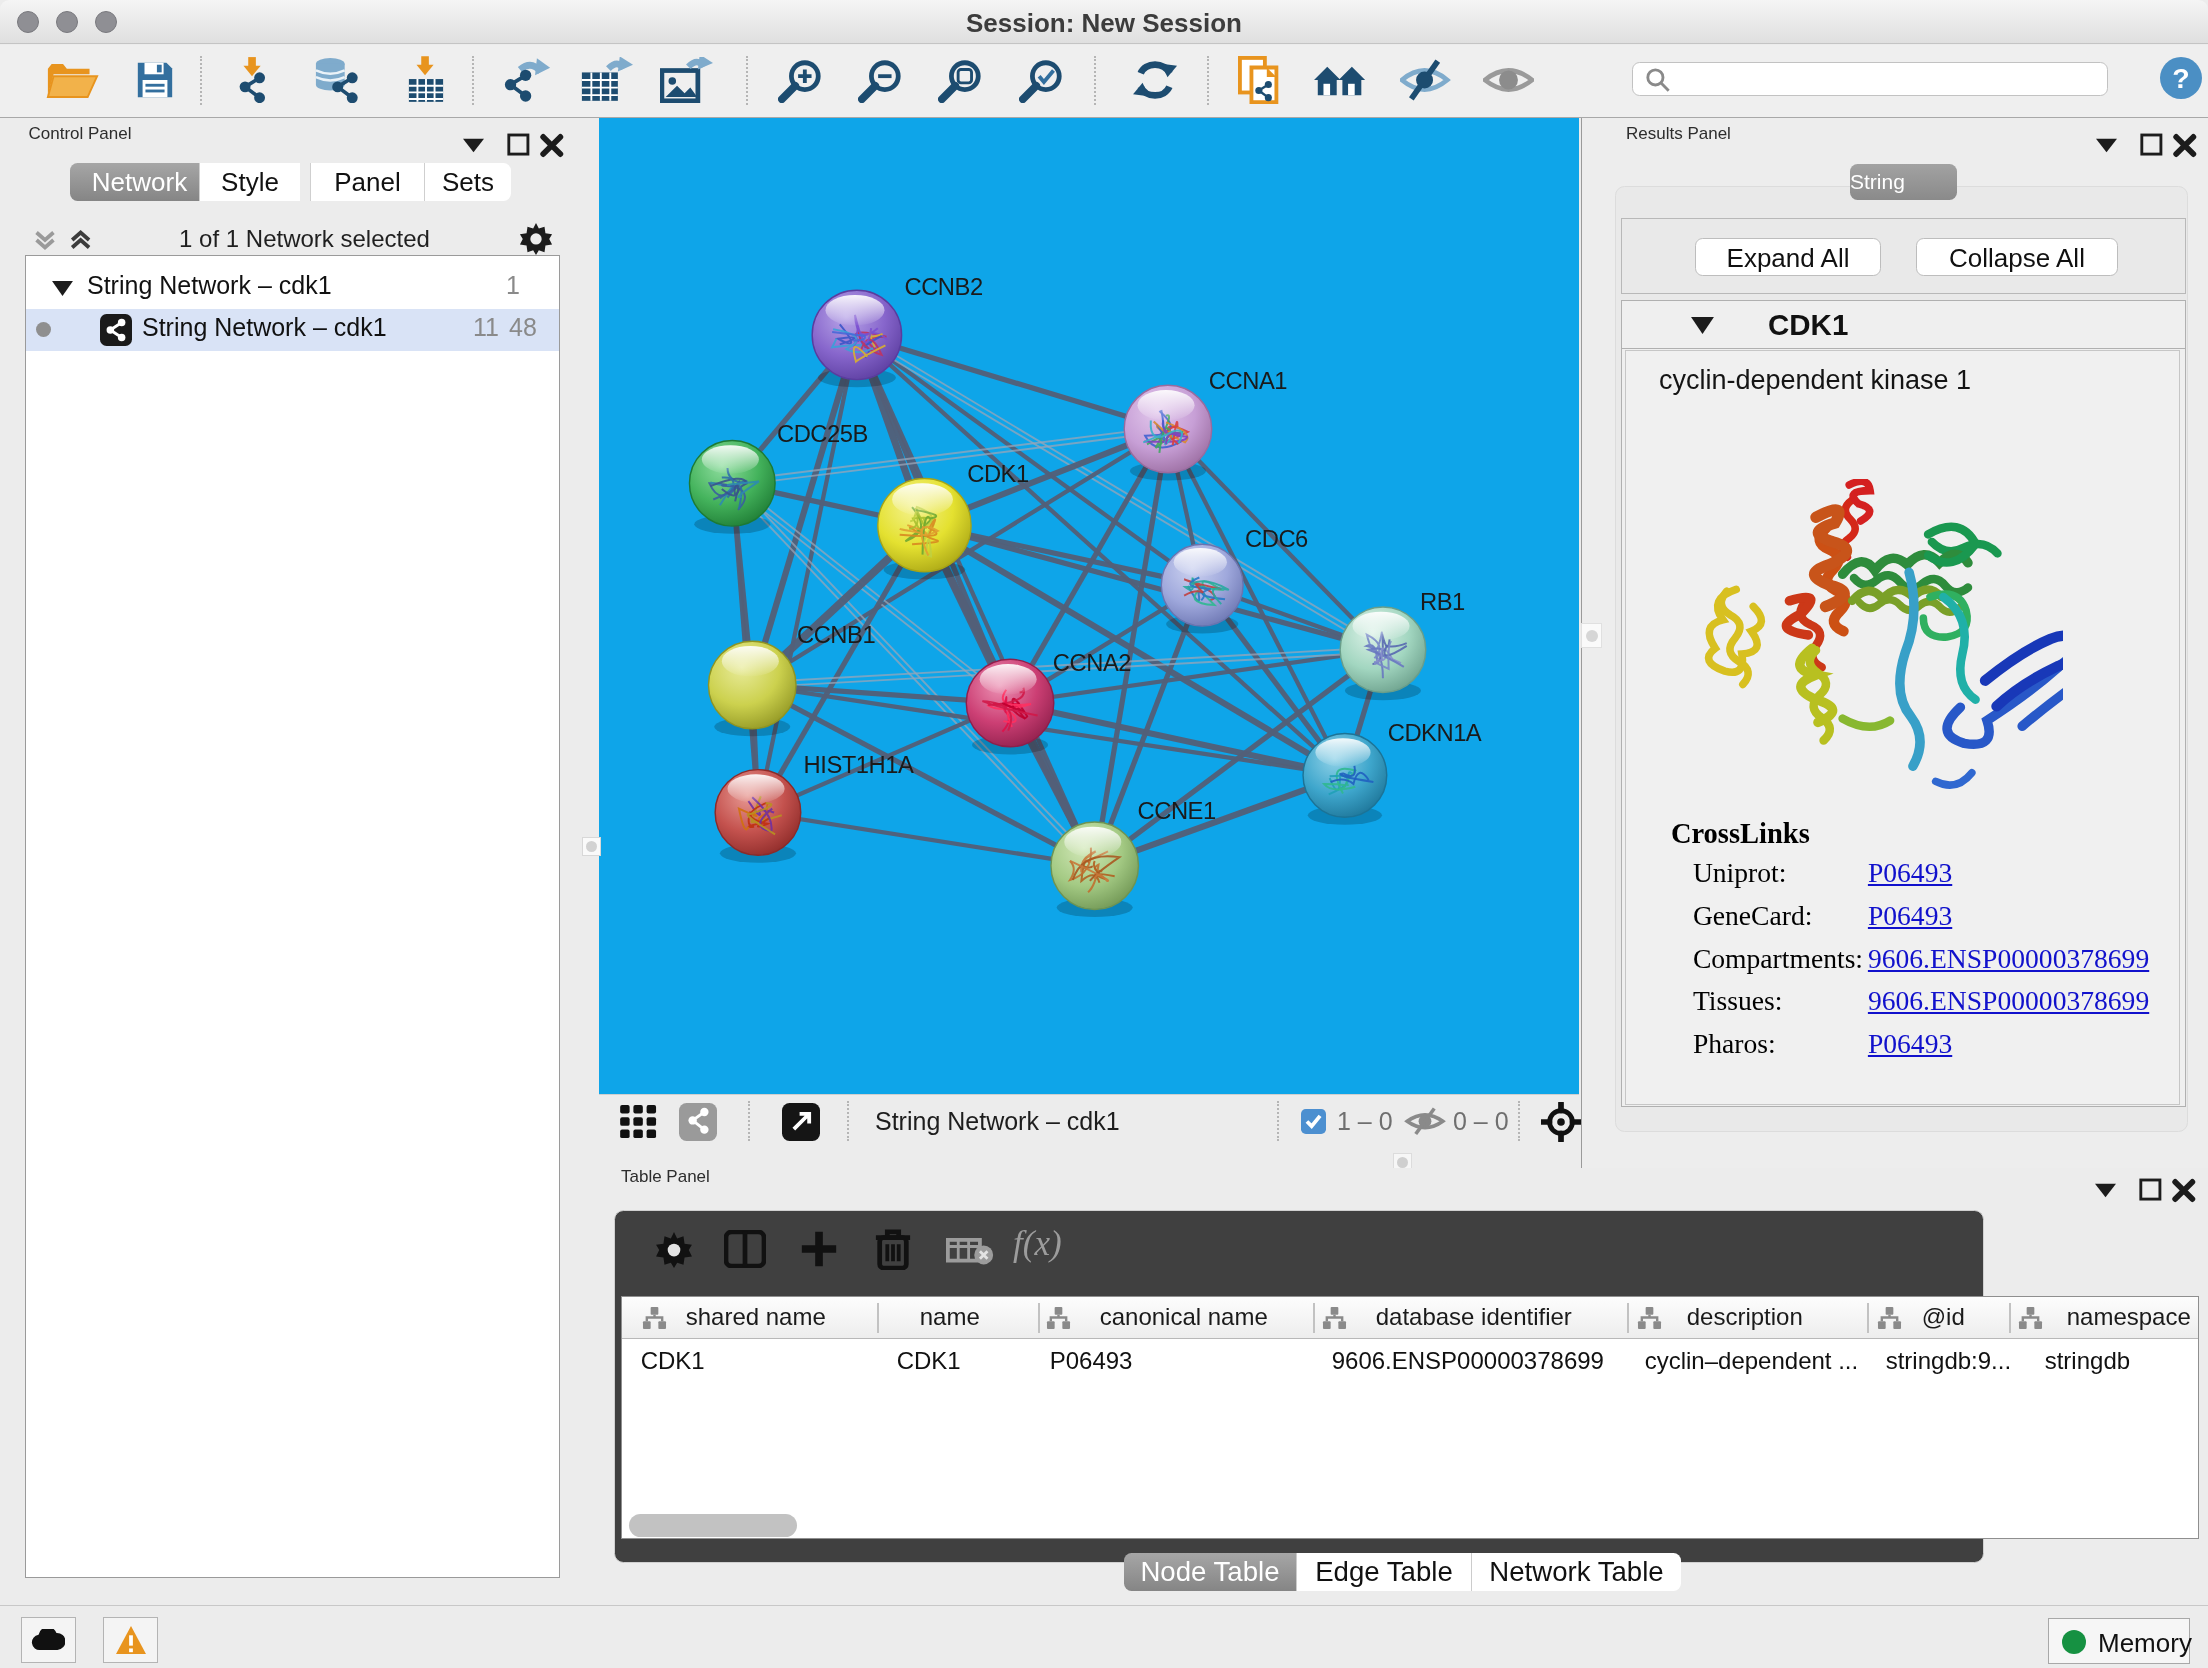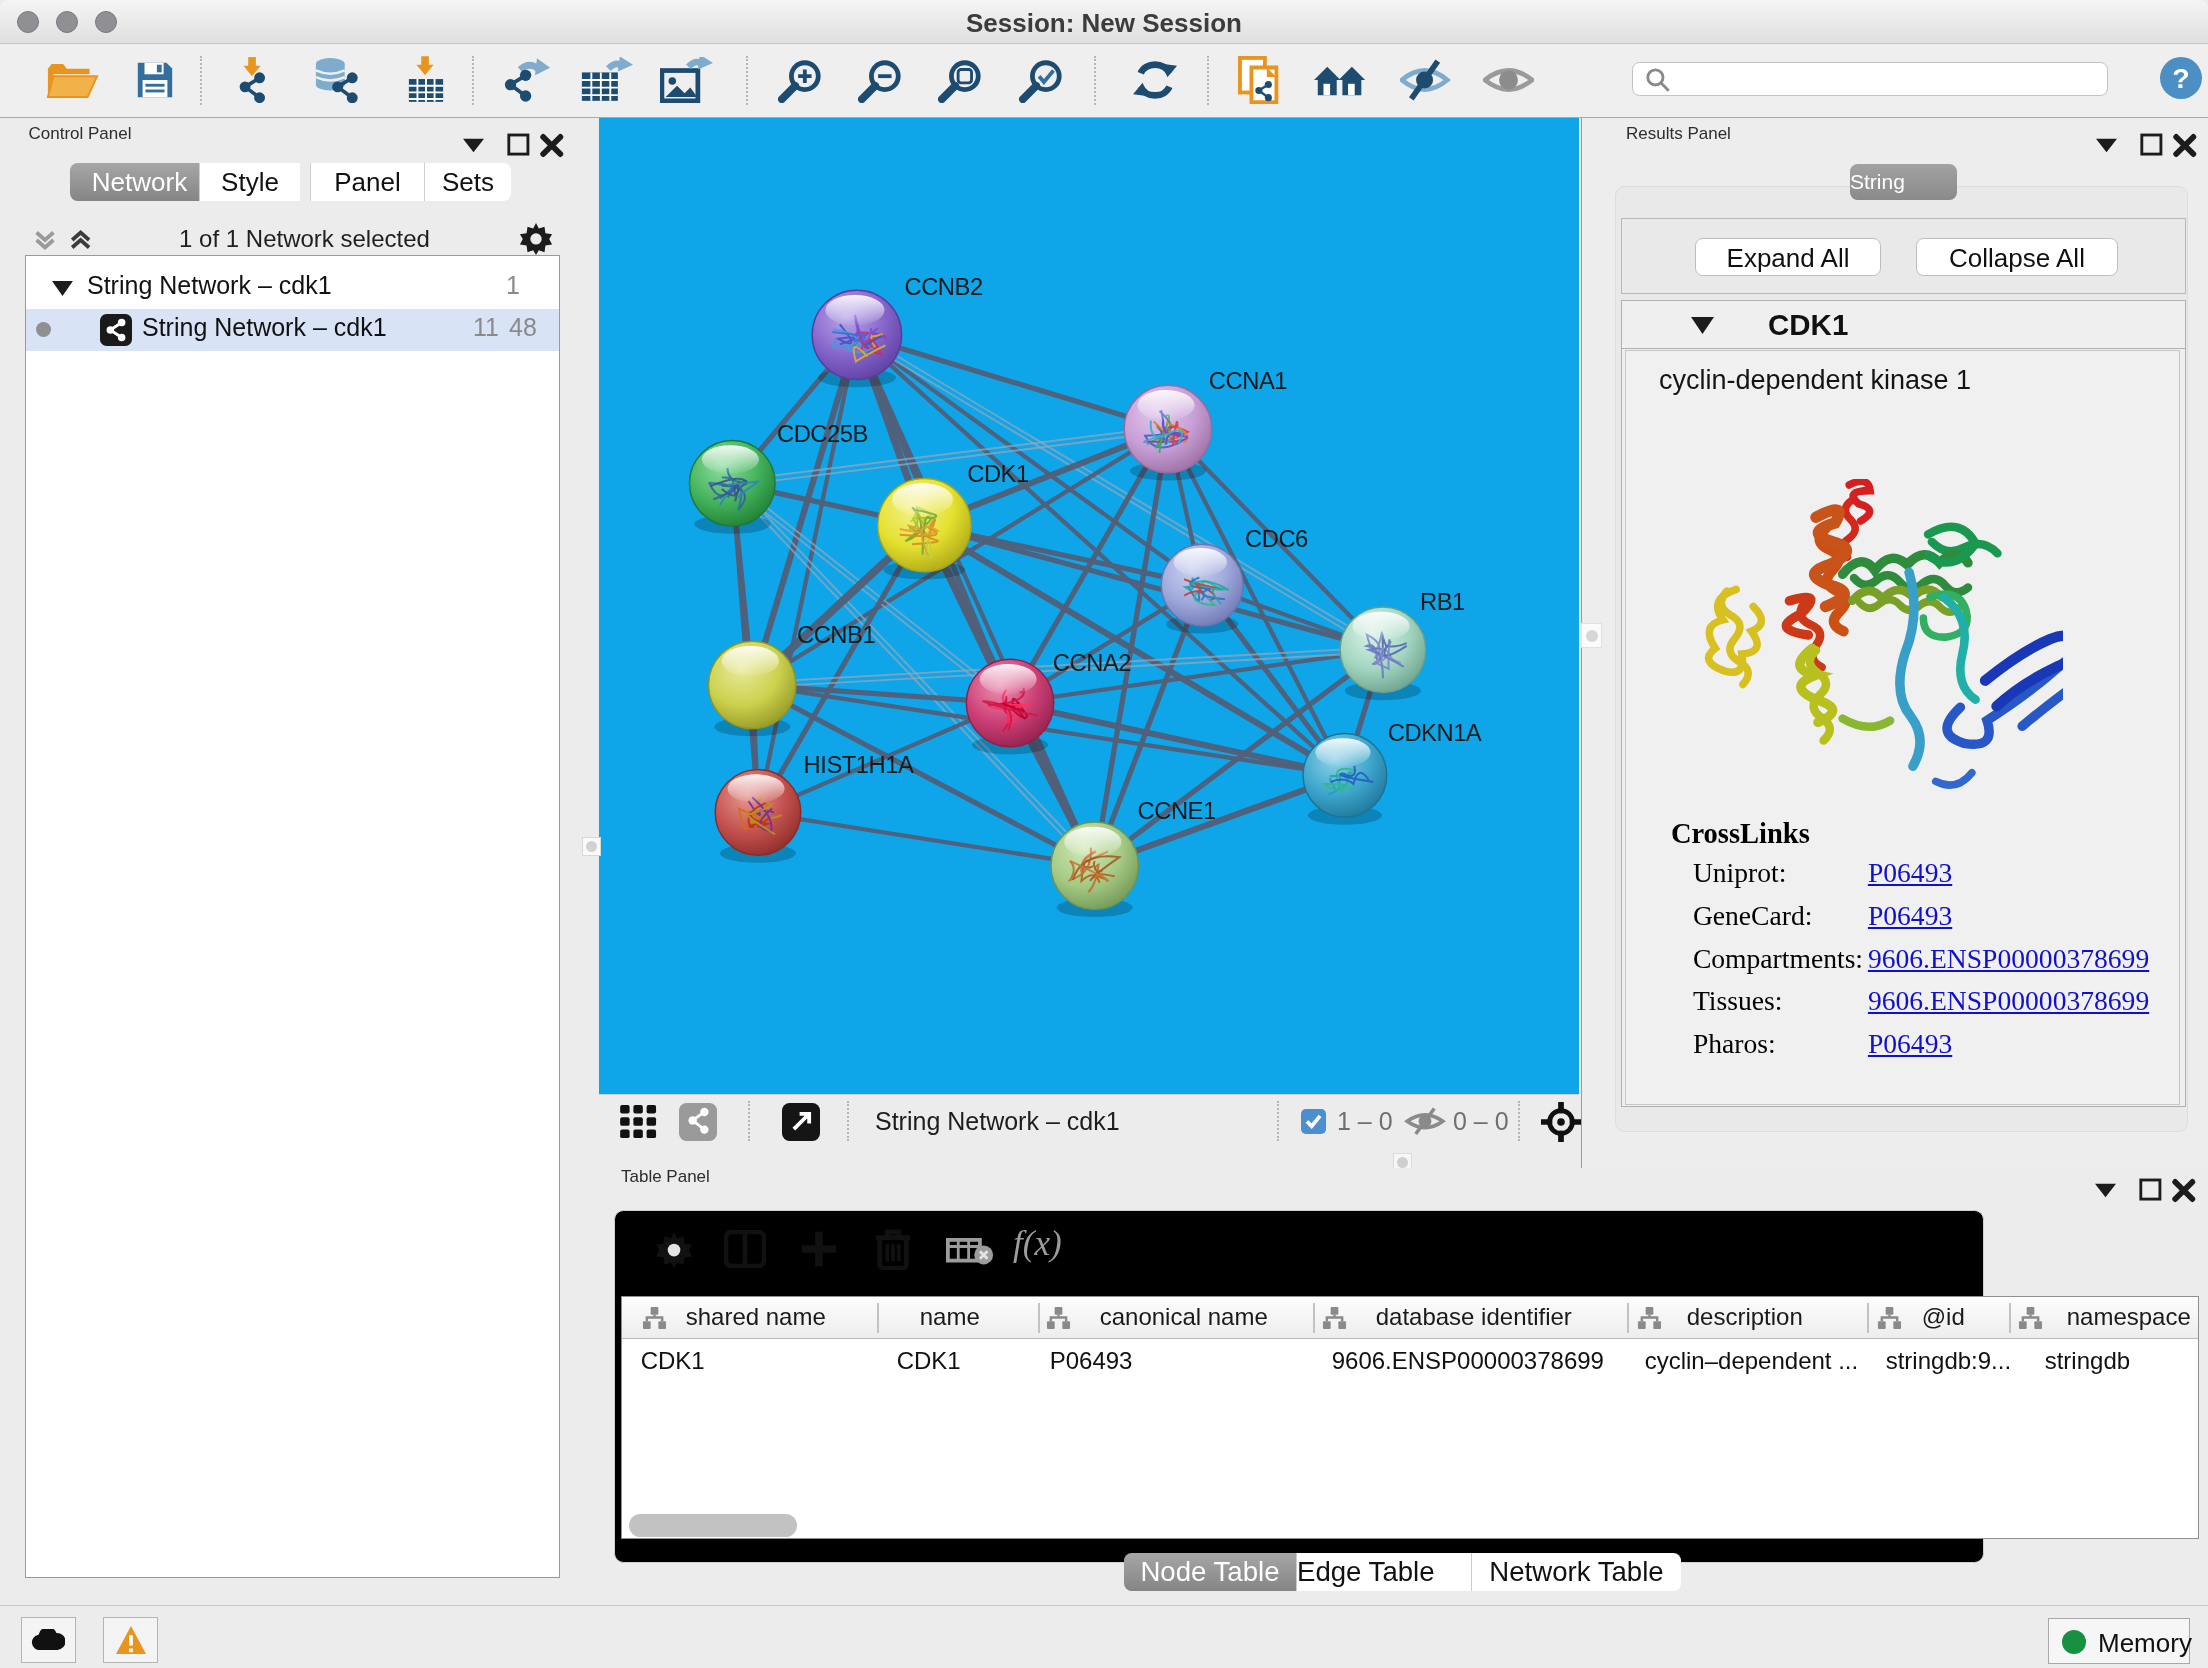--- a/index.html
+++ b/index.html
@@ -665,21 +665,21 @@
   <div class="abs" style="left:3.8px;top:5.7px;width:12.4px;height:12.4px;border-radius:50%;background:#d6d6d6"></div>
   </div>
 
 <div class="abs" style="left:587px;top:1168px;width:1622px;height:442px;background:#ececec">
   <div class="phead" style="position:absolute;left:34px;top:-1px">Table Panel</div>
   <svg class="abs" style="left:1508px;top:9.5px" width="105" height="25" viewBox="0 0 110 26">
       <path d="M0 6 L22 6 L11 20 Z" fill="#1c1c1c"></path>
       <rect x="48" y="2" width="20" height="20" fill="none" stroke="#1c1c1c" stroke-width="3"></rect>
       <path d="M84 4 L102 22 M102 4 L84 22" stroke="#1c1c1c" stroke-width="6" stroke-linecap="round"></path>
     </svg>
-  <div class="abs" style="left:27px;top:42px;width:1370px;height:353px;background:#000000;border-radius:9.5px;border:1px solid #d0d0d0">
+  <div class="abs" style="left:27px;top:42px;width:1370px;height:353px;background:#404040;border-radius:9.5px;border:1px solid #d0d0d0">
     <svg class="abs" style="left:40px;top:19px" width="38" height="38" viewBox="0 0 36 36">
       <path d="M18 2 L21 8 L27 6 L28 13 L35 14 L32 19 L35 25 L28 26 L27 33 L21 31 L18 36 L15 31 L9 33 L8 26 L1 25 L4 19 L1 14 L8 13 L9 6 L15 8 Z" fill="#111"></path>
       <circle cx="18" cy="19" r="6" fill="#e3e3e3"></circle>
       </svg>
     <svg class="abs" style="left:109px;top:19px" width="42" height="38" viewBox="0 0 44 40">
       <rect x="2" y="2" width="40" height="36" rx="6" fill="none" stroke="#111" stroke-width="5"></rect>
       <path d="M22 2 L22 38" stroke="#111" stroke-width="5"></path>
       </svg>
     <svg class="abs" style="left:183px;top:17px" width="42" height="42" viewBox="0 0 44 44">
       <path d="M18 4 L26 4 L26 18 L40 18 L40 26 L26 26 L26 40 L18 40 L18 26 L4 26 L4 18 L18 18 Z" fill="#111"></path>
@@ -767,21 +767,21 @@
           <div class="abs" style="left:710px;top:5.7px">9606.ENSP00000378699</div>
           <div class="abs" style="left:1023px;top:5.7px">cyclin–dependent ...</div>
           <div class="abs" style="left:1264px;top:5.7px">stringdb:9...</div>
           <div class="abs" style="left:1423px;top:5.7px">stringdb</div>
         </div>
       <div class="abs" style="left:7.6px;top:217px;width:168px;height:23px;background:#c2c2c2;border-radius:11.4px"></div>
     </div>
   </div>
   <div class="abs" style="left:537px;top:385px;height:38px;font-size:27.6px">
     <div class="abs tabsel" style="left:0;width:172px;height:38px;border-radius:7.6px 0 0 7.6px;text-align:center;line-height:38px">Node Table</div>
-    <div class="abs tabun" style="left:172px;width:175px;height:38px;text-align:left;line-height:38px;border-left:1px solid #ccc">Edge Table</div>
+    <div class="abs tabun" style="left:172px;width:175px;height:38px;text-align:center;line-height:38px;border-left:1px solid #ccc">Edge Table</div>
     <div class="abs tabun" style="left:347px;width:210px;height:38px;border-radius:0 7.6px 7.6px 0;text-align:center;line-height:38px;border-left:1px solid #ccc">Network Table</div>
   </div>
 </div>
 
 <div class="abs" style="left:0;top:1605px;width:2208px;height:63px;background:#ececec;border-top:1.9px solid #c8c8c8">
   <div class="abs" style="left:21px;top:10.5px;width:55px;height:46px;background:#f4f4f4;border:1.9px solid #b4b4b4">
     <svg style="position:absolute;left:8.6px;top:11.4px" width="34" height="23" viewBox="0 0 36 24">
       <path d="M10 22 A8 8 0 0 1 8 6 A10 10 0 0 1 27 4 A7 7 0 0 1 28 22 Z" fill="#111"></path>
       </svg>
     </div>

